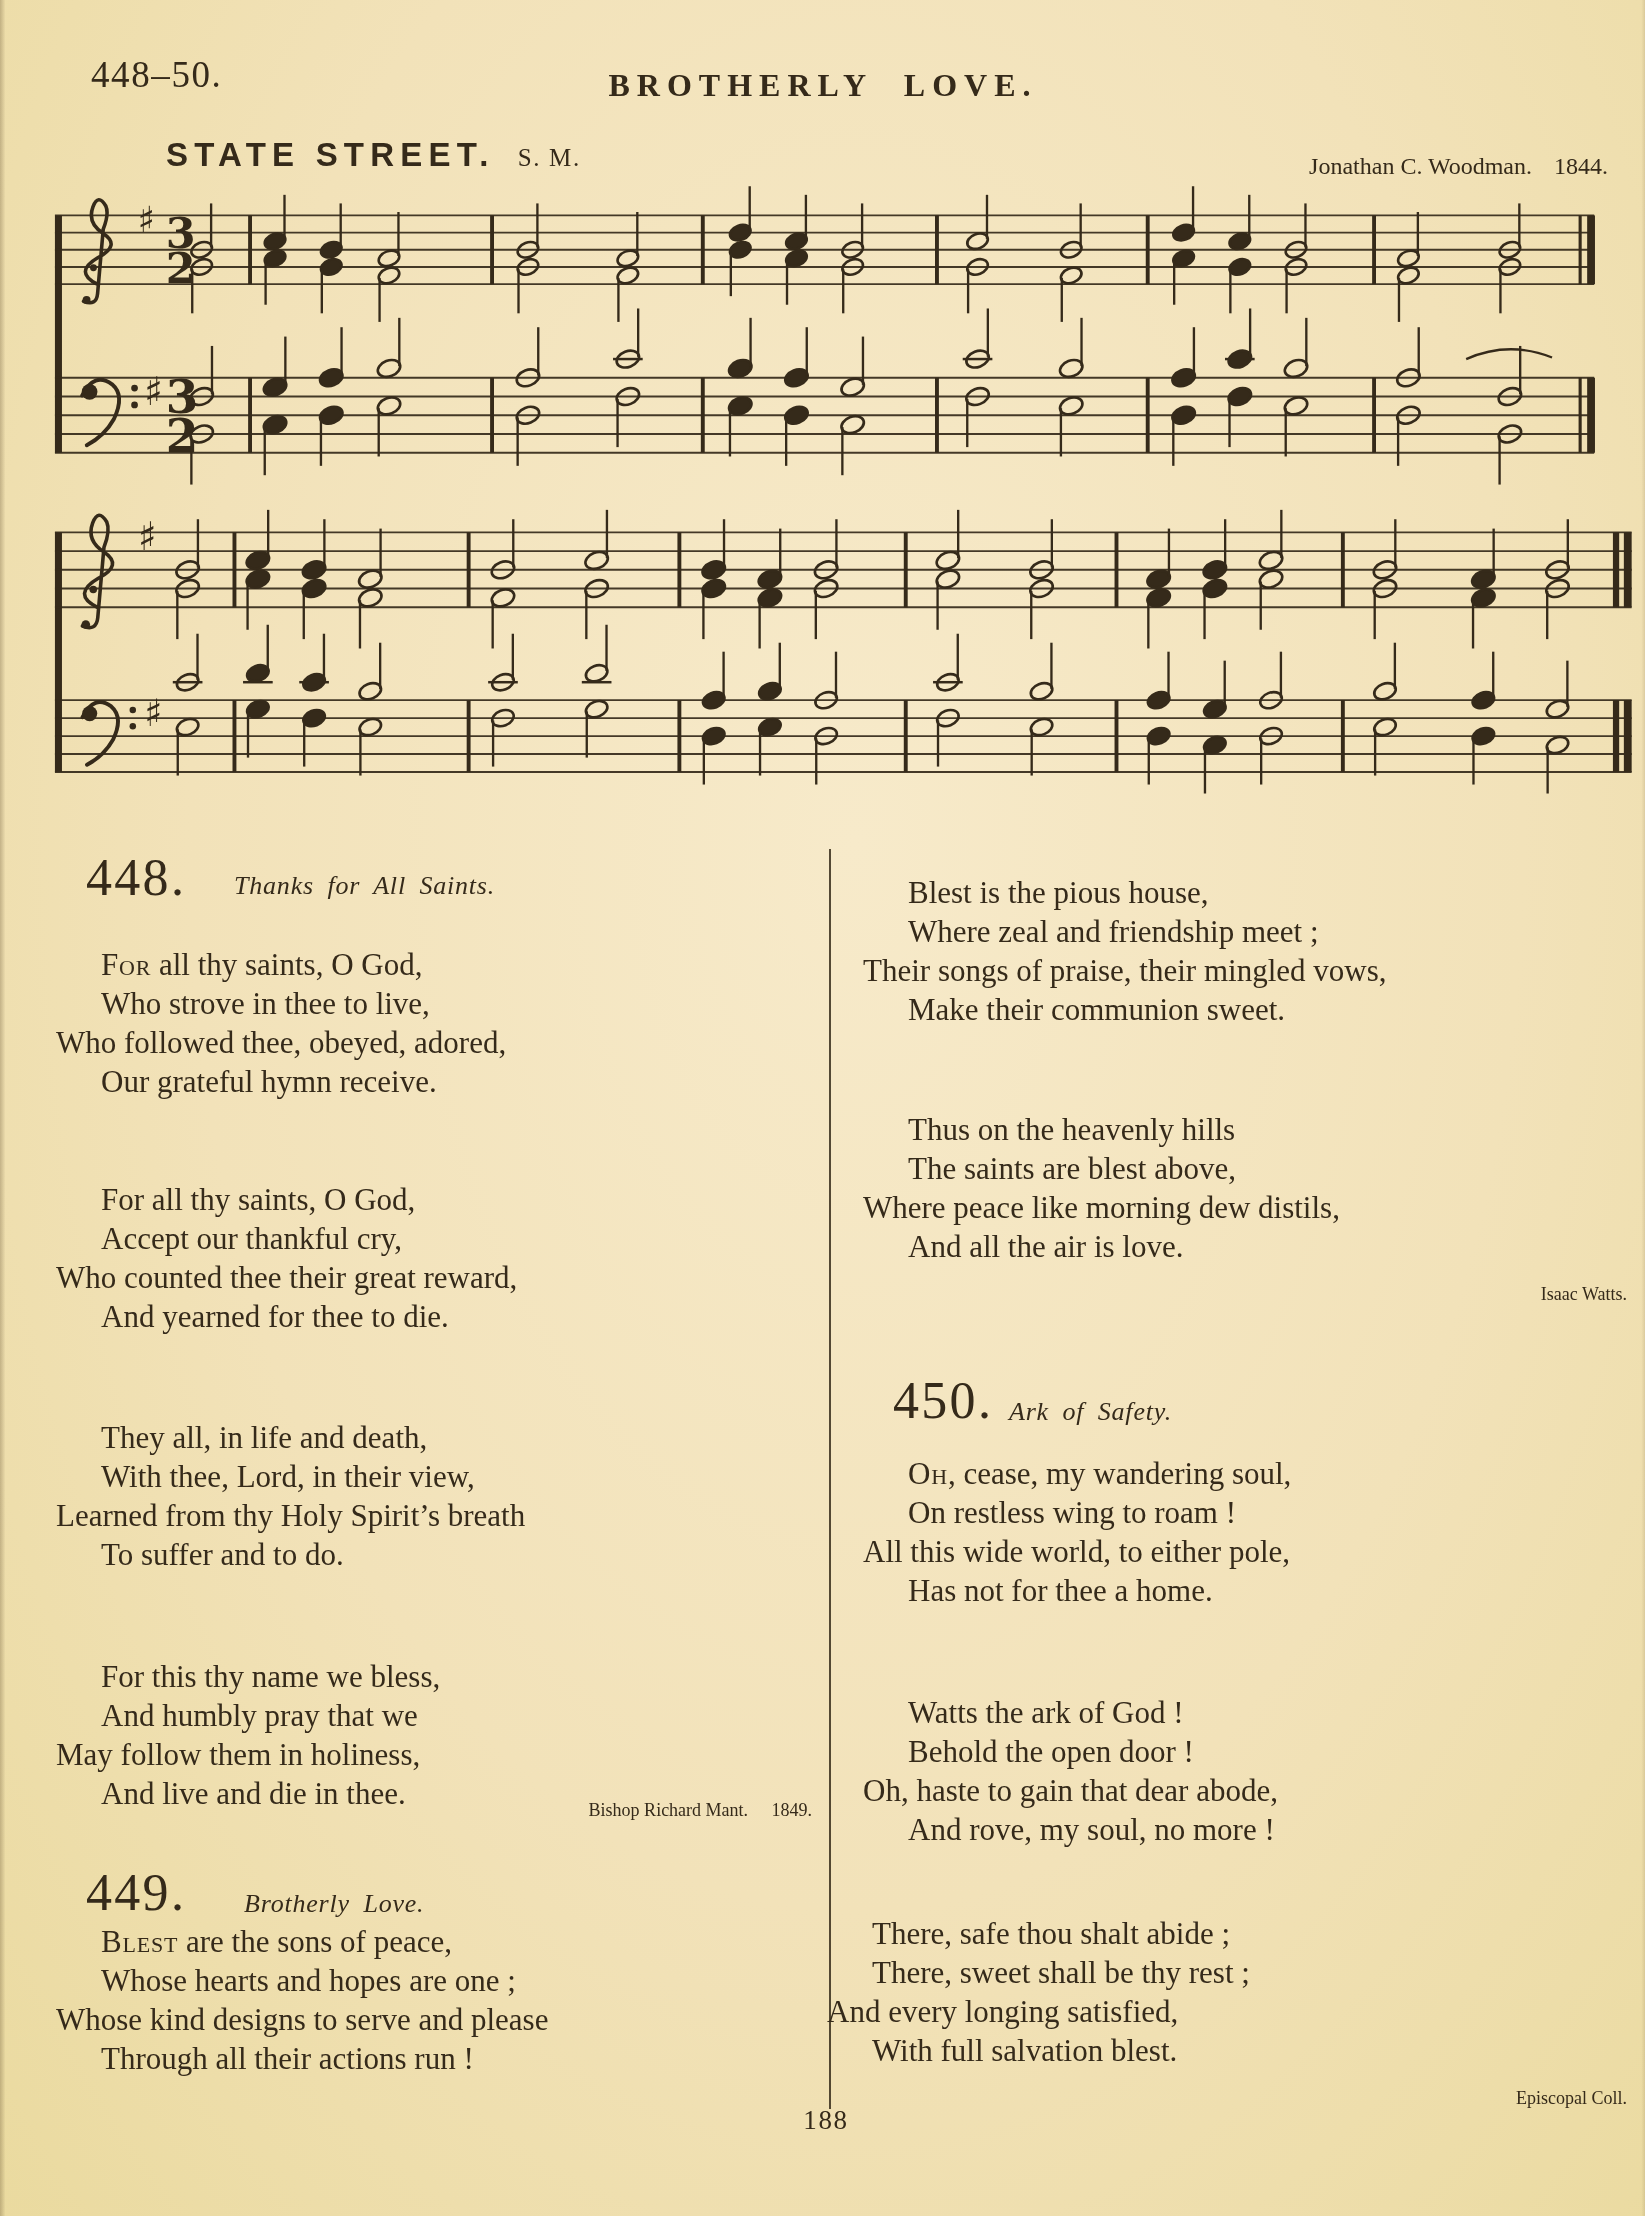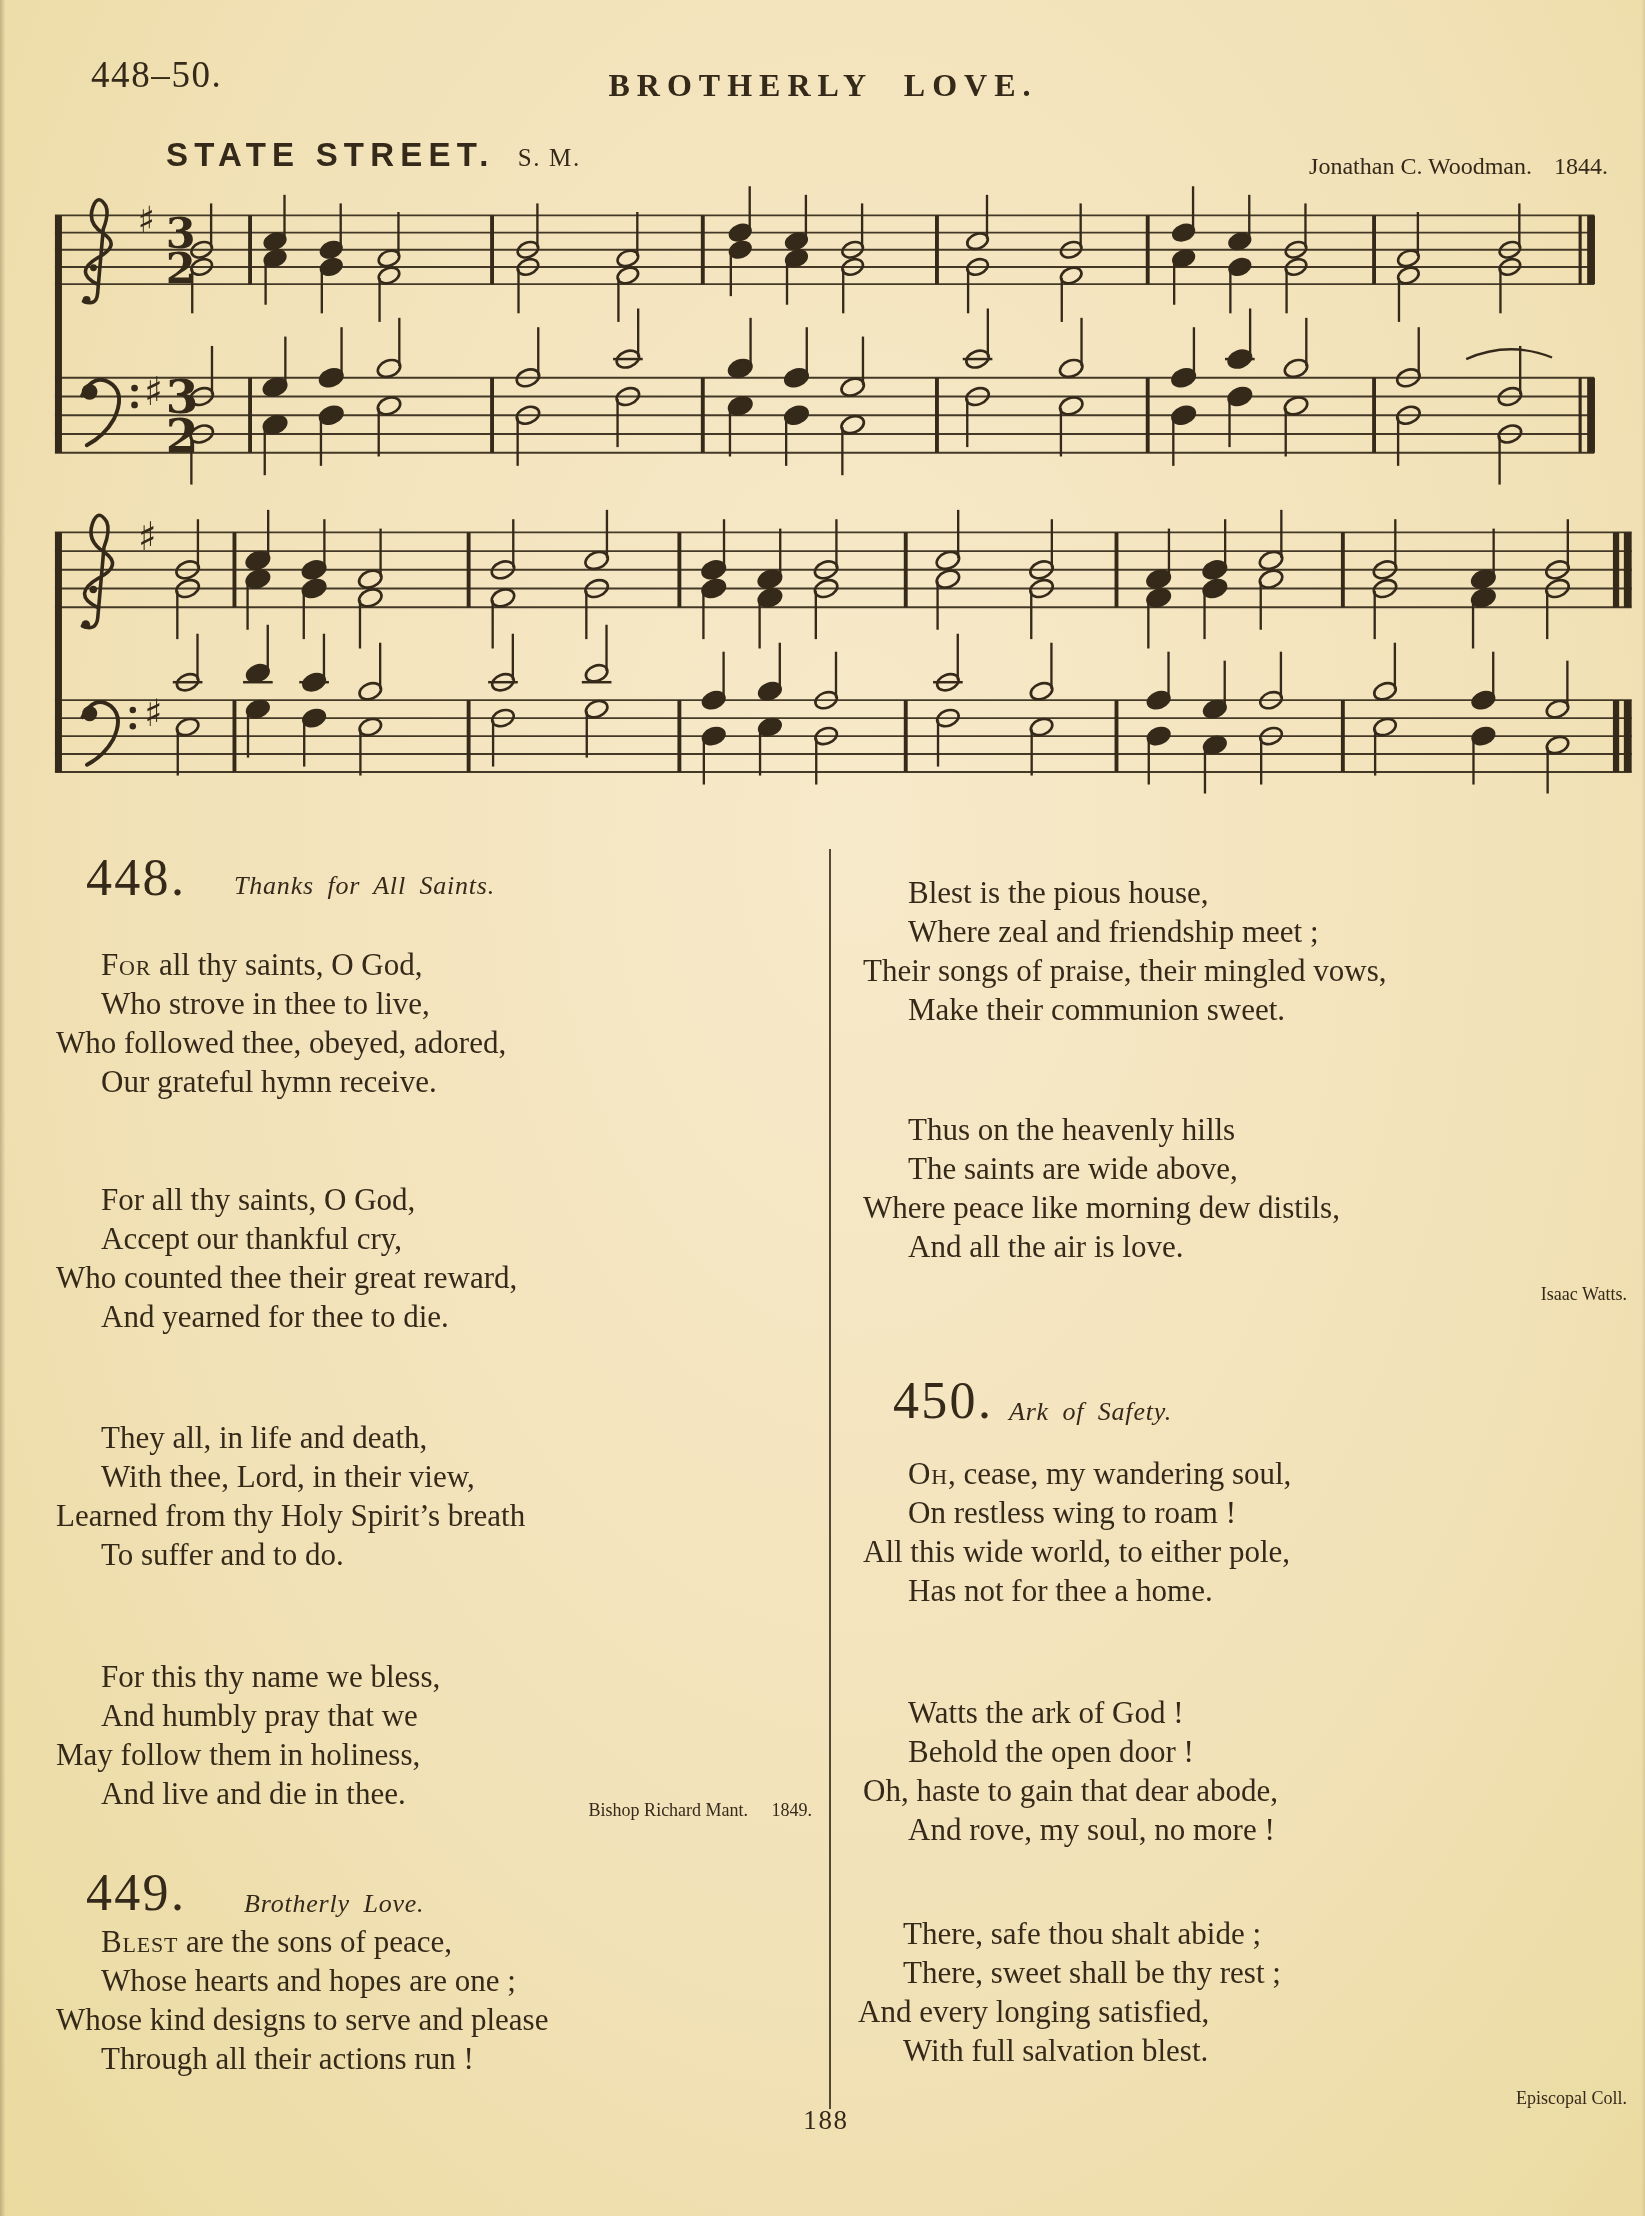--- a/index.html
+++ b/index.html
@@ -465,41 +465,41 @@
     </div>
 
   <div class="abs verse" style="left:863px;top:873px;width:773px;">
       <div class="vline ind">Blest is the pious house,</div>
       <div class="vline ind">Where zeal and friendship meet ;</div>
       <div class="vline">Their songs of praise, their mingled vows,</div>
       <div class="vline ind">Make their communion sweet.</div>
     </div>
   <div class="abs verse" style="left:863px;top:1110px;width:773px;">
       <div class="vline ind">Thus on the heavenly hills</div>
-      <div class="vline ind">The saints are wide above,</div>
+      <div class="vline ind">The saints are blest above,</div>
       <div class="vline">Where peace like morning dew distils,</div>
       <div class="vline ind">And all the air is love.</div>
     </div>
   <div class="abs attribution" style="left:863px;top:1284px;width:764px;">Isaac Watts.</div>
 
   <div class="abs hymn-number" style="left:863px;top:1371px;">450.</div>
   <div class="abs hymn-title" style="left:1009px;top:1397px;">Ark of Safety.</div>
   <div class="abs verse" style="left:863px;top:1454px;width:773px;">
       <div class="vline ind"><span class="lead">Oh</span>, cease, my wandering soul,</div>
       <div class="vline ind">On restless wing to roam !</div>
       <div class="vline">All this wide world, to either pole,</div>
       <div class="vline ind">Has not for thee a home.</div>
     </div>
   <div class="abs verse" style="left:863px;top:1693px;width:773px;">
       <div class="vline ind">Watts the ark of God !</div>
       <div class="vline ind">Behold the open door !</div>
       <div class="vline">Oh, haste to gain that dear abode,</div>
       <div class="vline ind">And rove, my soul, no more !</div>
     </div>
-  <div class="abs verse" style="left:858px;top:1914px;width:773px;">
+  <div class="abs verse" style="left:827px;top:1914px;width:773px;">
       <div class="vline ind">There, safe thou shalt abide ;</div>
       <div class="vline ind">There, sweet shall be thy rest ;</div>
       <div class="vline">And every longing satisfied,</div>
       <div class="vline ind">With full salvation blest.</div>
     </div>
   <div class="abs attribution" style="left:863px;top:2088px;width:764px;">Episcopal Coll.</div>
 
   <div class="abs page-number" style="left:790px;top:2105px;width:72px;">188</div>
 </div>
 

